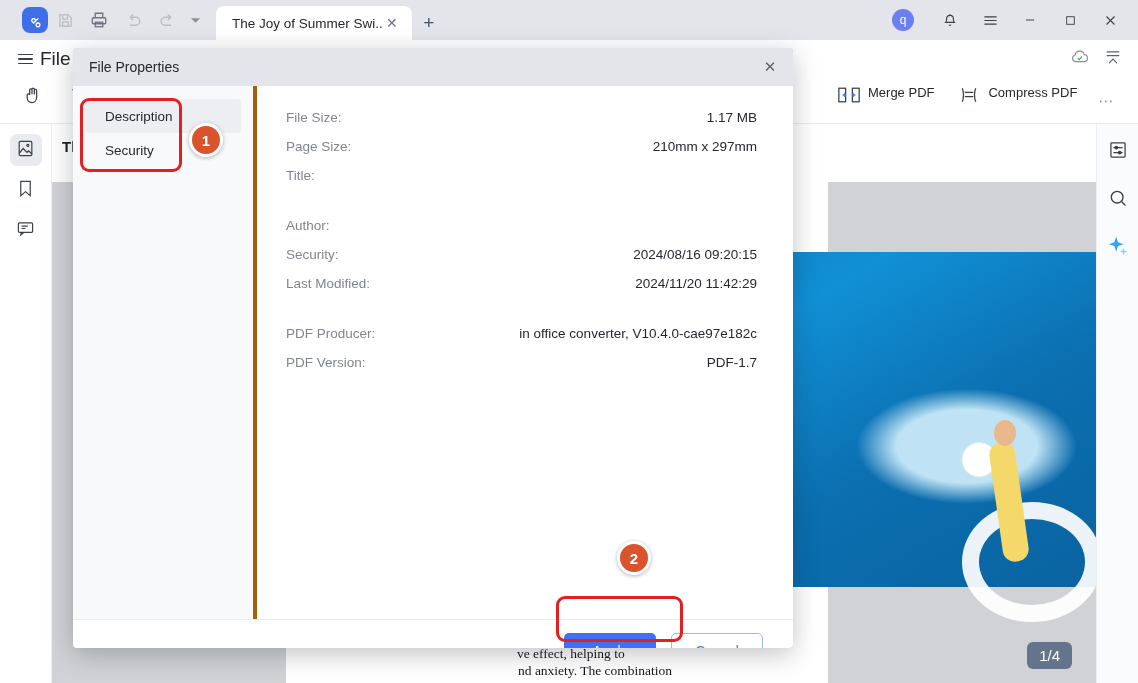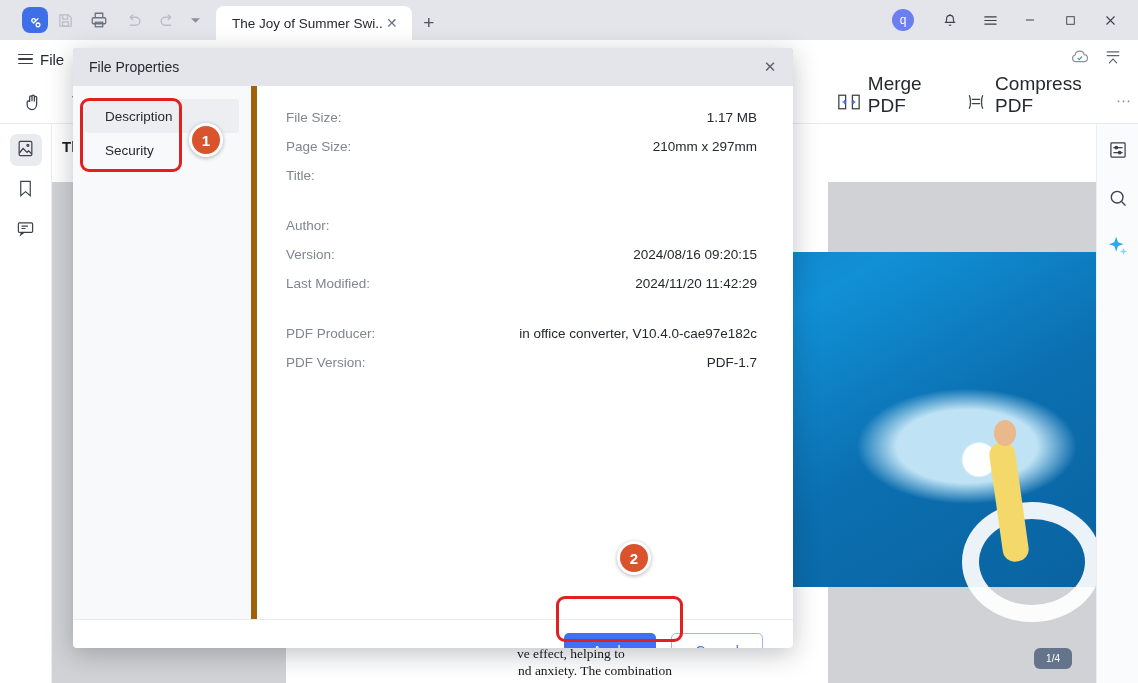--- a/index.html
+++ b/index.html
@@ -48,32 +48,32 @@
   }
   .win-btn { width: 40px; height: 40px; display: flex; align-items: center; justify-content: center;
              color: #3b4049; }
 
   
   .menubar {
     position: absolute; left: 0; top: 40px; width: 1138px; height: 38px;
     background: #fff; display: flex; align-items: center;
   }
   .menu-file { display: flex; align-items: center; gap: 7px; margin-left: 18px;
-               font-size: 15px; color: #25282e; }
+               font-size: 19px; color: #25282e; }
   .hamb { display: inline-block; width: 15px; }
   .hamb i { display:block; height:1.6px; background:#3b4049; margin:3px 0; border-radius:1px;}
   .menubar-right { margin-left: auto; display: flex; align-items: center; gap: 14px; padding-right: 16px; }
 
   .ribbon {
     position: absolute; left: 0; top: 78px; width: 1138px; height: 46px;
     background: #fff; display: flex; align-items: center; gap: 6px;
     border-bottom: 1px solid #e8eaee;
   }
-  .rb-item { display: flex; align-items: flex-end; gap: 8px; height: 32px; padding: 0 9px;
-             border-radius: 6px; font-size: 19px; color: #25282e; }
+  .rb-item { display: flex; align-items: flex-start; gap: 8px; height: 32px; padding: 0 9px;
+             border-radius: 6px; font-size: 13px; color: #25282e; }
   .rb-item.first { margin-left: 14px; }
   .rb-sep { width: 1px; height: 22px; background: #e2e4e9; margin: 0 6px; }
   .rb-dots { color: #8a9099; font-size: 15px; letter-spacing: 1px; padding: 0 6px; }
 
   
   .rail {
     position: absolute; left: 0; top: 124px; width: 52px; height: 559px;
     background: #fff; border-right: 1px solid #eceef1;
     display: flex; flex-direction: column; align-items: center; padding-top: 10px; gap: 8px;
   }
@@ -126,39 +126,39 @@
   .swim-head {
     position: absolute; left: 398px; top: 168px; width: 22px; height: 26px;
     background: #e9b88d; border-radius: 50%;
   }
   .ring {
     position: absolute; left: 366px; top: 250px; width: 140px; height: 120px;
     border: 17px solid rgba(255,255,255,0.92); border-radius: 50%;
   }
   .page-badge {
     position: absolute; right: 24px; bottom: 14px;
-    background: #64748b; color: #fff; font-size: 10px;
+    background: #64748b; color: #fff; font-size: 15px;
     padding: 5px 12px; border-radius: 6px;
   }
   .dialog {
     position: absolute; left: 73px; top: 48px; width: 720px; height: 600px;
     background: #f0abfc; border-radius: 4px;
     box-shadow: 0 6px 26px rgba(20,25,35,0.26);
     overflow: hidden;
   }
   .dlg-head {
     height: 38px; background: #e3e5ea;
     display: flex; align-items: center; padding: 0 12px 0 16px;
   }
   .dlg-title { font-size: 14px; color: #25282e; }
   .dlg-close { margin-left: auto; color: #5c626c; font-size: 15px; width: 22px; height: 22px;
                display:flex; align-items:center; justify-content:center; }
   .dlg-body { display: flex; height: 533px; }
   .dlg-side {
-    width: 184px; background: #f8f9fa; border-right: 6px solid #a16207;
+    width: 184px; background: #f8f9fa; border-right: 4px solid #a16207;
     padding-top: 13px;
   }
   .side-item {
     height: 34px; display: flex; align-items: center; padding-left: 20px;
     font-size: 13.5px; color: #25282e; margin: 0 12px; border-radius: 4px;
   }
   .side-item.active { background: #eceef1; }
   .dlg-main { flex: 1; background: #fff; padding: 24px 36px 0 29px; position: relative; }
   .filename { font-size: 13.5px; color: #25282e; margin-bottom: 47px; }
   .prop-row {
@@ -465,21 +465,21 @@
           <span class="prop-val"></span>
         </div>
 
         <div class="gap-sm"></div>
 
         <div class="prop-row">
           <span class="prop-key">Author:</span>
           <span class="prop-val"></span>
         </div>
         <div class="prop-row">
-          <span class="prop-key">Version:</span>
+          <span class="prop-key">Security:</span>
           <span class="prop-val">2024/08/16 09:20:15</span>
         </div>
         <div class="prop-row">
           <span class="prop-key">Last Modified:</span>
           <span class="prop-val">2024/11/20 11:42:29</span>
         </div>
 
         <div class="gap-sm"></div>
 
         <div class="prop-row">

